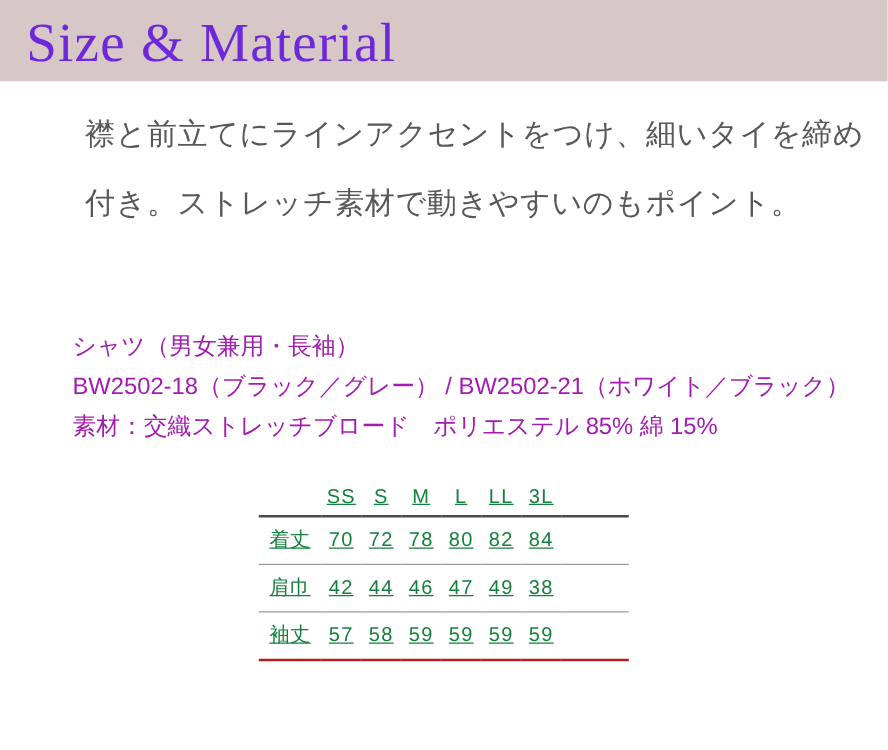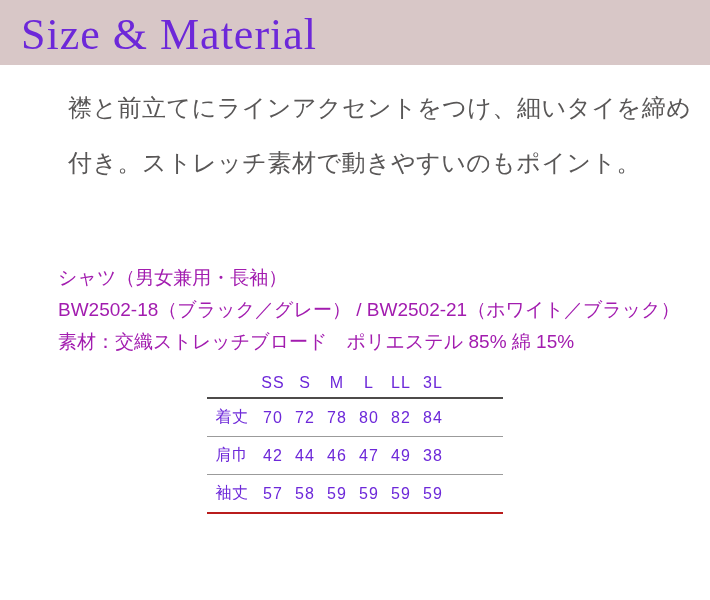--- a/index.html
+++ b/index.html
@@ -43,25 +43,26 @@
   .details {
     position: absolute; top: 262px; left: 38px;
     font-size: 19px;
     color: #a21caf;
     margin-left: 20px;
   }
   .detail-line { line-height: 32px; white-space: nowrap; }
 
   
   .size-table {
-    position: absolute; top: 368px; left: 207px;
+    position: absolute; top: 383px; left: 207px;
     width: 296px;
     border-collapse: collapse;
     table-layout: fixed;
-    color: #6d28d9;
+    color: #15803d;
+    text-decoration: underline;
   }
   .size-table th, .size-table td {
     font-weight: normal;
     font-size: 16px;
     text-align: center;
     padding: 0;
     letter-spacing: 1px;
   }
   .size-table thead th { height: 29px; }
   .size-table thead tr { border-bottom: 2px solid #4d4b4a; }

